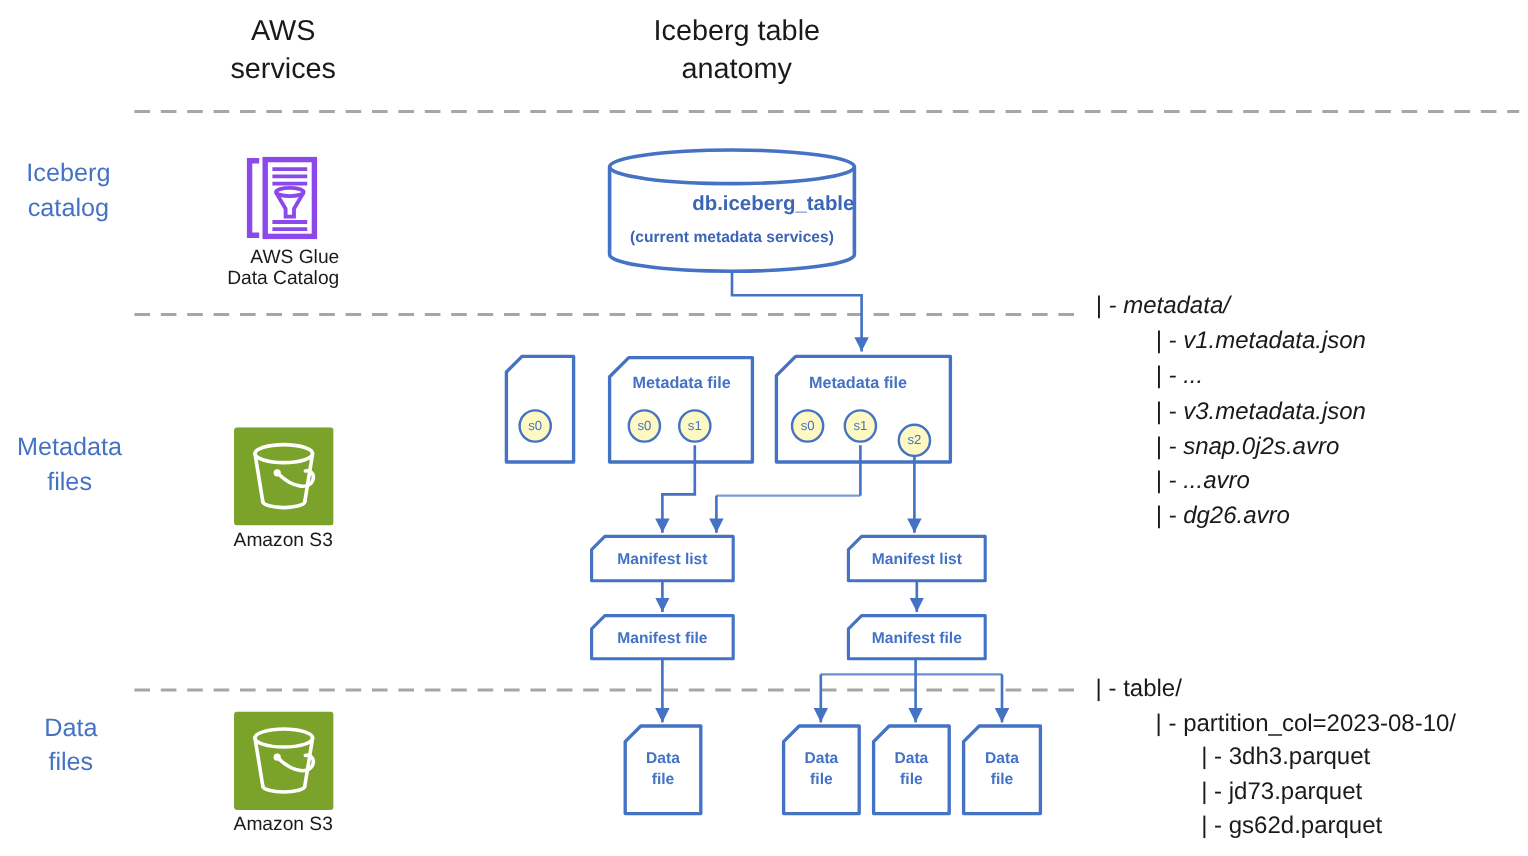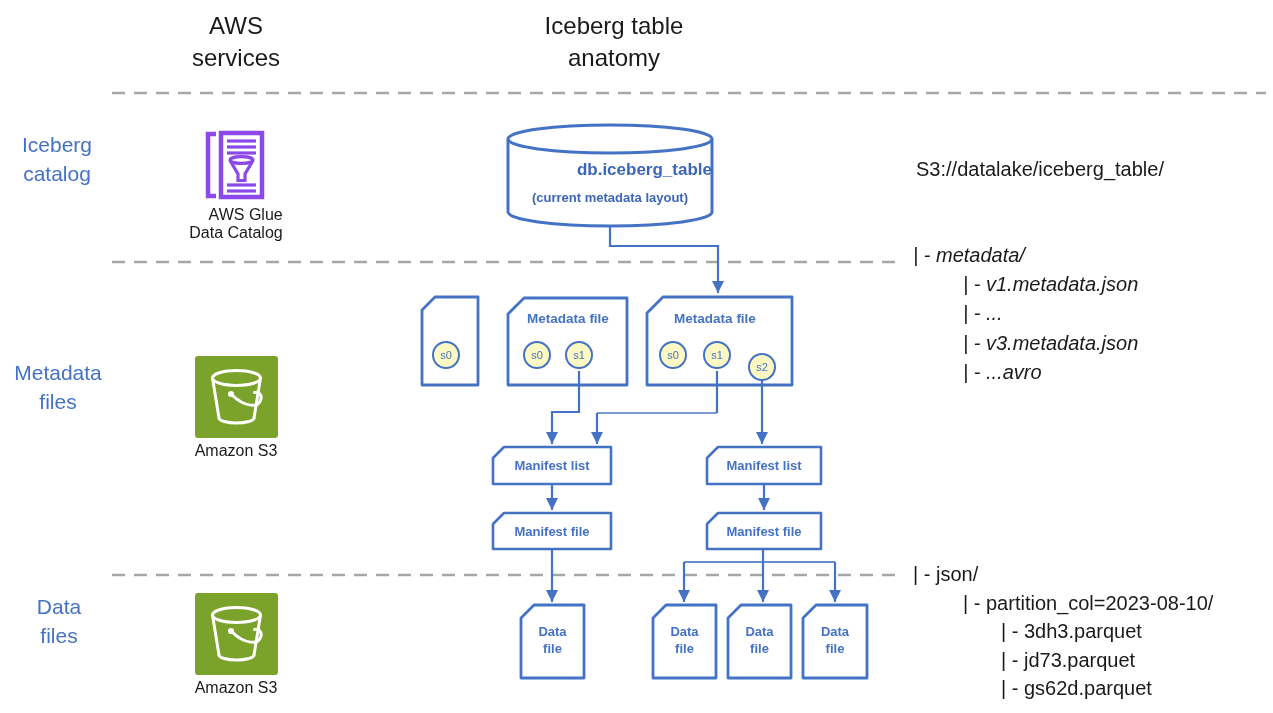--- a/index.html
+++ b/index.html
@@ -133,21 +133,21 @@
     <polyline points="763,562 763,602" fill="none" stroke="#4472C4" stroke-width="2.2" marker-end="url(#arrow)"></polyline>
     <polyline points="835,562 835,602" fill="none" stroke="#4472C4" stroke-width="2.2" marker-end="url(#arrow)"></polyline>
 
     <path d="M534,605 H584 V678 H521 V618 Z" fill="#fff" stroke="#4472C4" stroke-width="2.8" stroke-linejoin="round"></path>
     <path d="M666,605 H716 V678 H653 V618 Z" fill="#fff" stroke="#4472C4" stroke-width="2.8" stroke-linejoin="round"></path>
     <path d="M741,605 H791 V678 H728 V618 Z" fill="#fff" stroke="#4472C4" stroke-width="2.8" stroke-linejoin="round"></path>
     <path d="M816,605 H867 V678 H803 V618 Z" fill="#fff" stroke="#4472C4" stroke-width="2.8" stroke-linejoin="round"></path>
   </svg>
 
   <div class="abs db-title" style="left:508px;top:160px;width:204px;">db.iceberg_table</div>
-  <div class="abs db-sub" style="left:508px;top:190px;width:204px;">(current metadata layout)</div>
+  <div class="abs db-sub" style="left:508px;top:190px;width:204px;">(current metadata services)</div>
 
   <div class="abs shape-label" style="left:512px;top:311px;width:112px;">Metadata file</div>
   <div class="abs shape-label" style="left:650px;top:311px;width:130px;">Metadata file</div>
 
   <div class="snap-circle" style="left:432px;top:341px;">s0</div>
   <div class="snap-circle" style="left:523px;top:341px;">s0</div>
   <div class="snap-circle" style="left:565px;top:341px;">s1</div>
   <div class="snap-circle" style="left:659px;top:341px;">s0</div>
   <div class="snap-circle" style="left:703px;top:341px;">s1</div>
   <div class="snap-circle" style="left:748px;top:341px;margin-top:12px;">s2</div>
@@ -159,31 +159,32 @@
 
   <div class="abs shape-label preline" style="left:521px;top:623px;width:63px;line-height:17px;font-size:13px;">Data
 file</div>
   <div class="abs shape-label preline" style="left:653px;top:623px;width:63px;line-height:17px;font-size:13px;">Data
 file</div>
   <div class="abs shape-label preline" style="left:728px;top:623px;width:63px;line-height:17px;font-size:13px;">Data
 file</div>
   <div class="abs shape-label preline" style="left:803px;top:623px;width:64px;line-height:17px;font-size:13px;">Data
 file</div>
 
-  <div class="abs sl" style="left:916px;top:158px;">S3://datalake/iceberg_table/</div>
 
   <div class="abs sl" style="left:913px;top:244px;font-style:italic;">
     <div class="sl-line lv0">| - metadata/</div>
     <div class="sl-line lv1">| - v1.metadata.json</div>
     <div class="sl-line lv1">| - ...</div>
     <div class="sl-line lv1">| - v3.metadata.json</div>
+    <div class="sl-line lv1">| - snap.0j2s.avro</div>
     <div class="sl-line lv1">| - ...avro</div>
+    <div class="sl-line lv1">| - dg26.avro</div>
   </div>
 
   <div class="abs sl" style="left:913px;top:563px;">
-    <div class="sl-line2 lv0">| - json/</div>
+    <div class="sl-line2 lv0">| - table/</div>
     <div class="sl-line2 lv1">| - partition_col=2023-08-10/</div>
     <div class="sl-line2 lv2">| - 3dh3.parquet</div>
     <div class="sl-line2 lv2">| - jd73.parquet</div>
     <div class="sl-line2 lv2">| - gs62d.parquet</div>
   </div>
 
 </div>
 
 </body></html>

